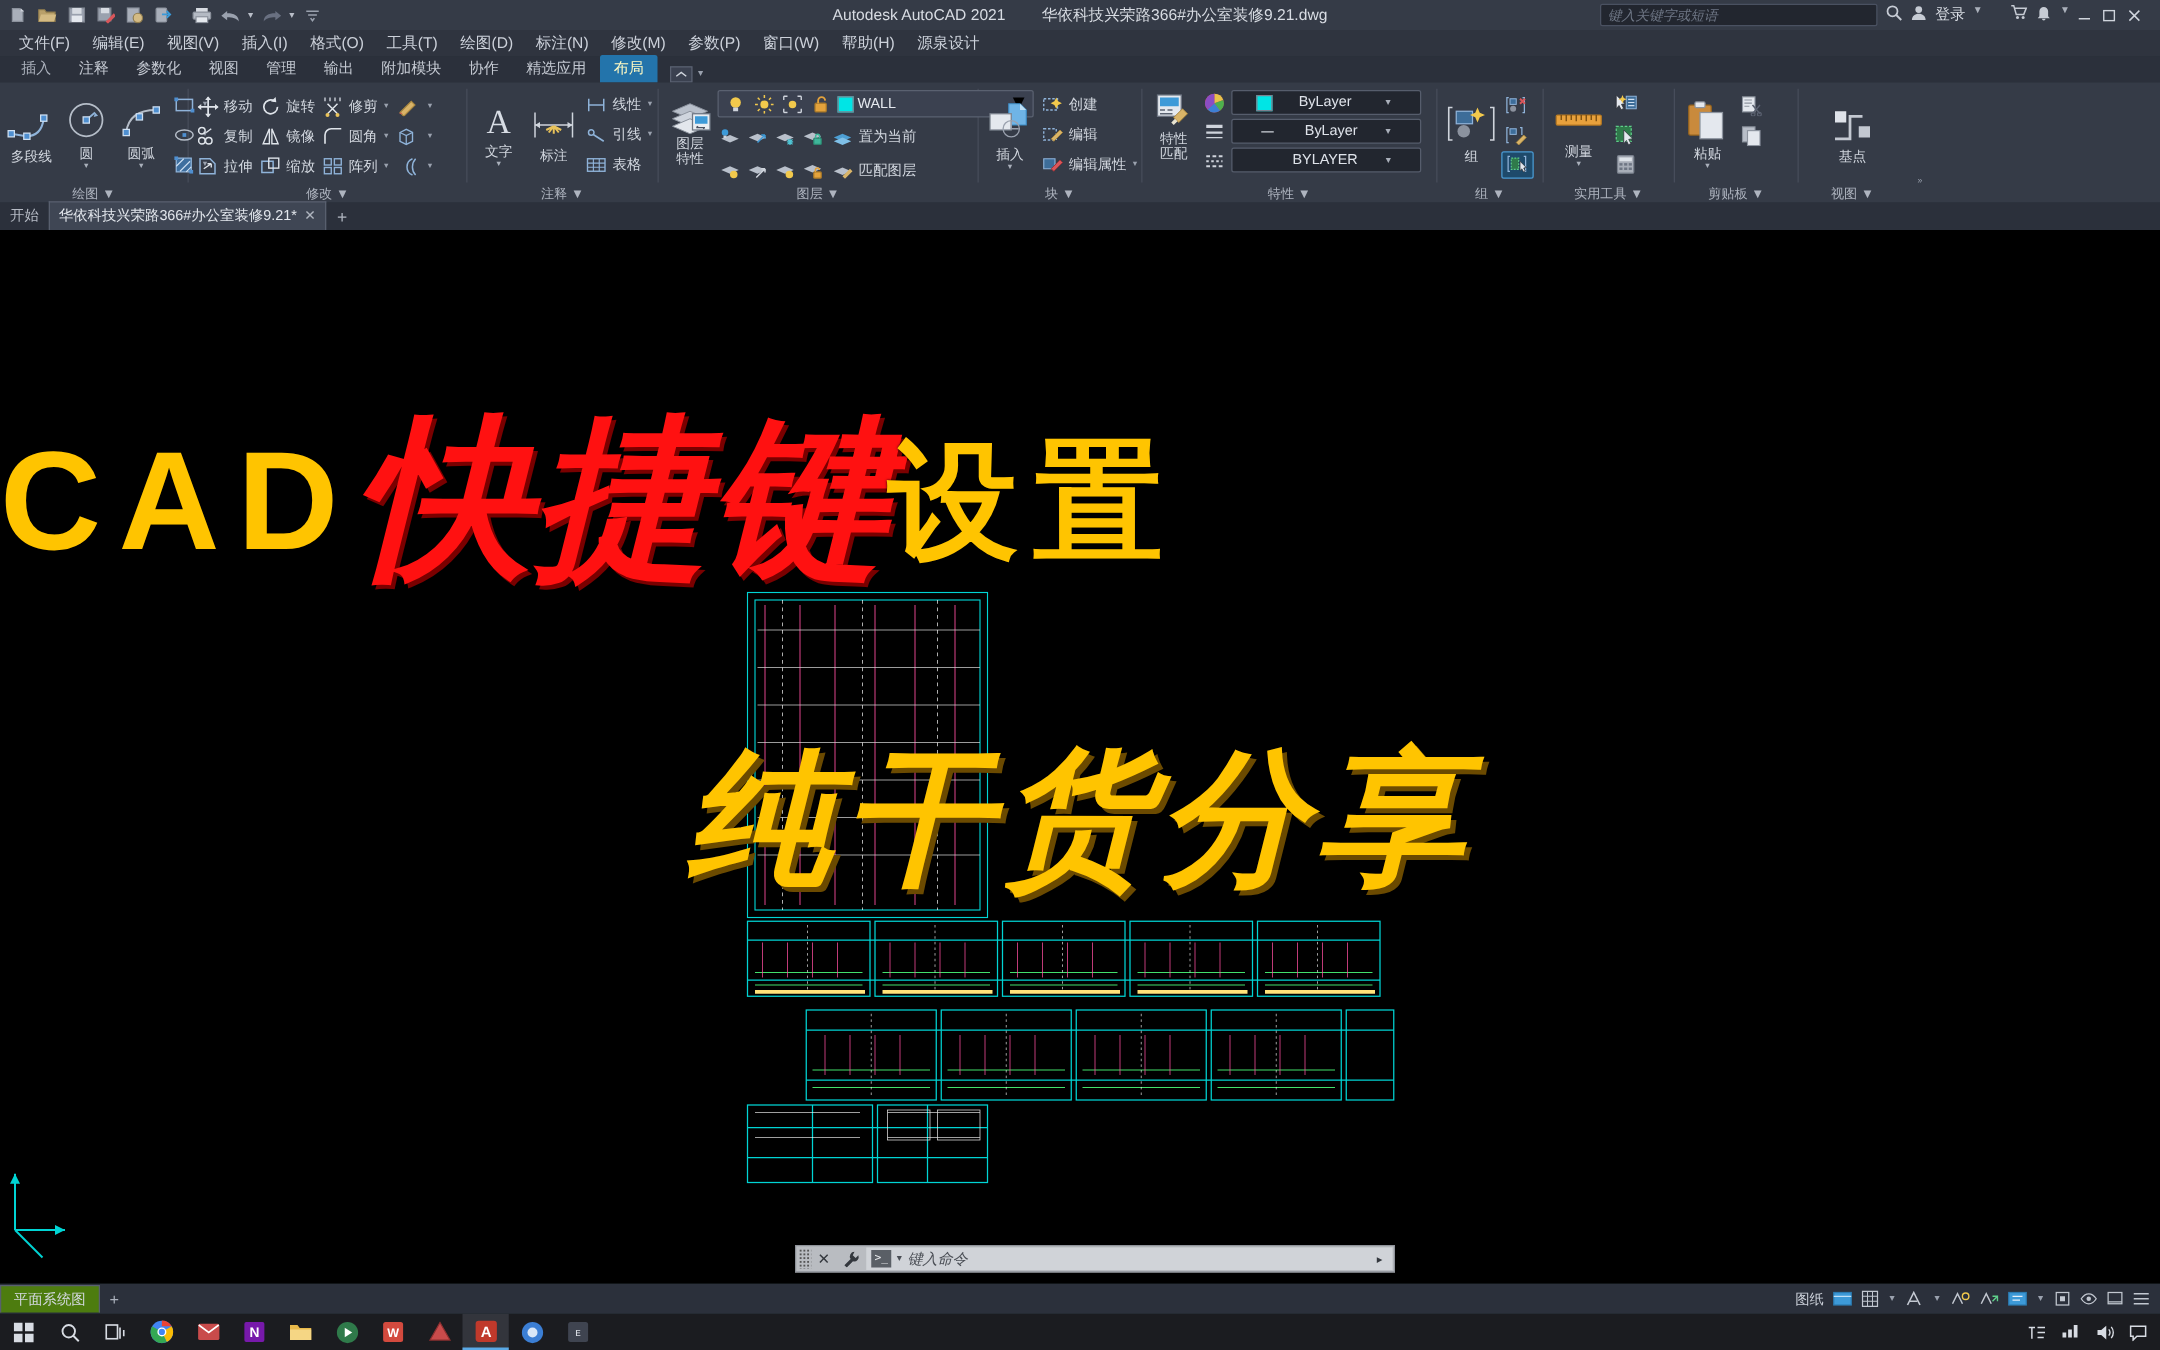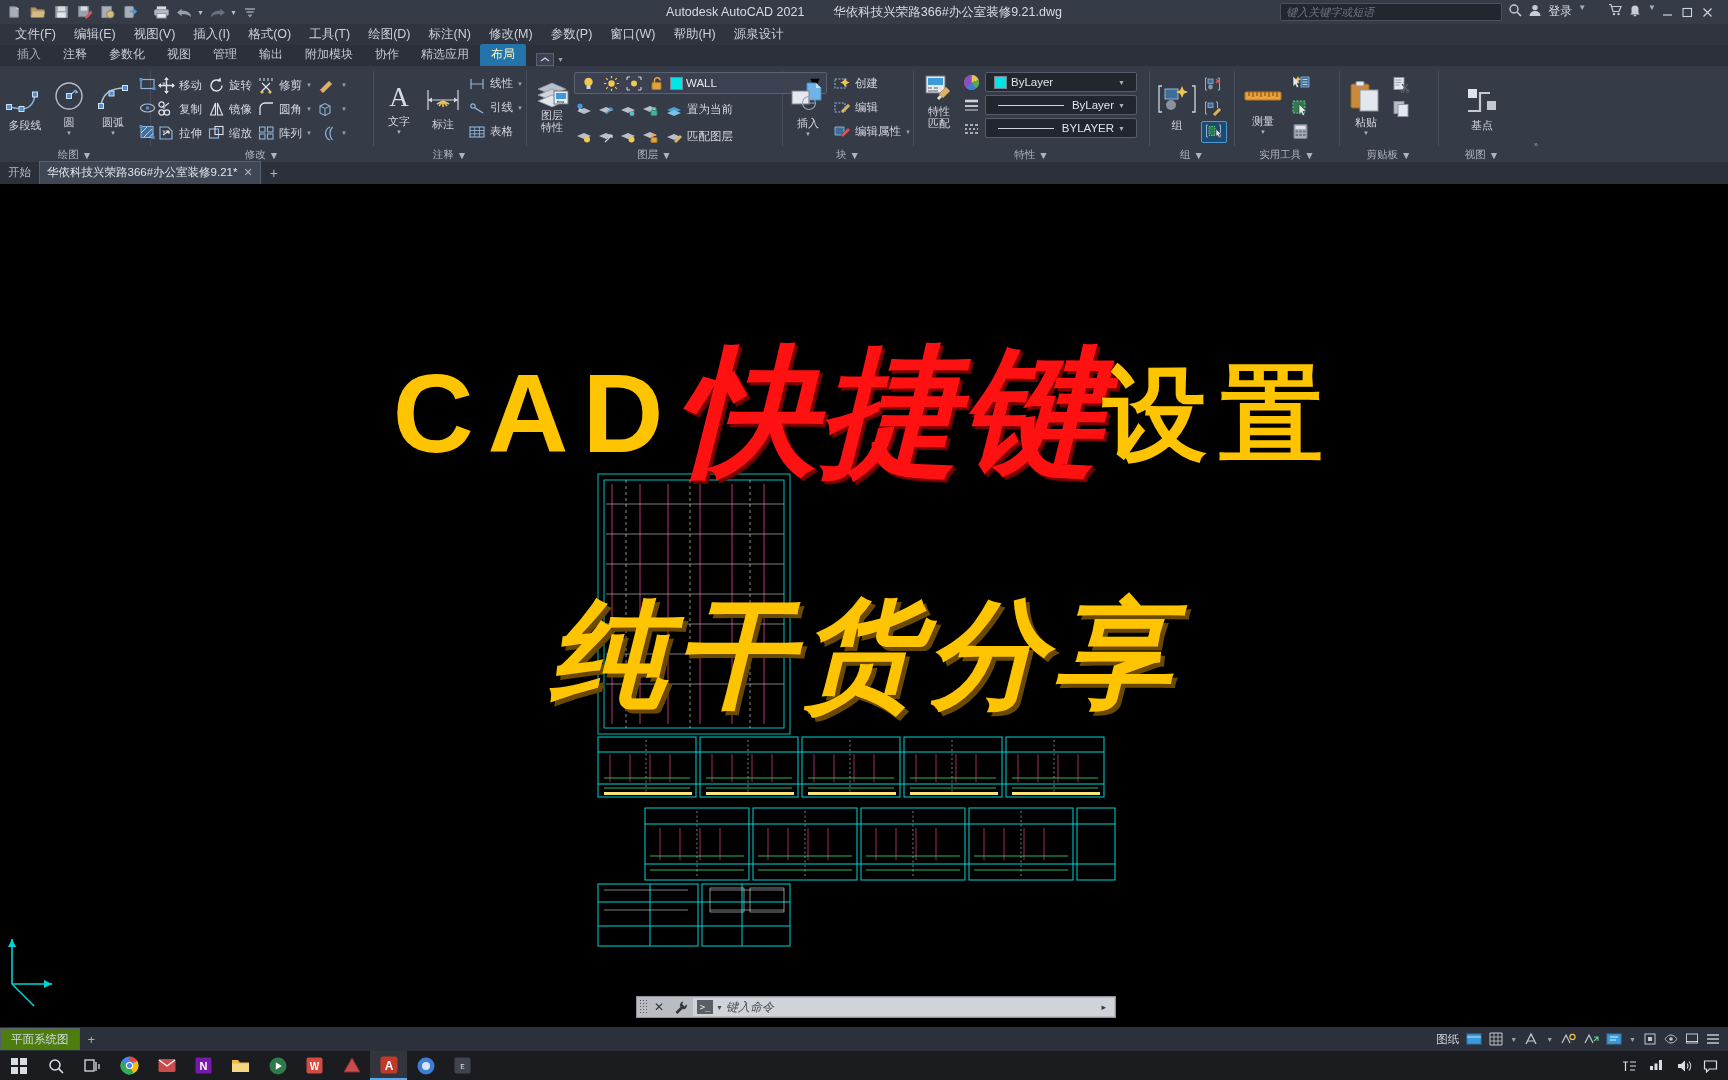--- a/index.html
+++ b/index.html
@@ -87,21 +87,21 @@
   .bigbtn .lbl2 { font-size: 11px; color: #d2d7df; line-height: 12px; white-space: nowrap; }
   .bigbtn .dn { font-size: 6px; color: #aab0bb; line-height: 6px; }
   .smrow { display: flex; align-items: center; gap: 3px; height: 24px; padding: 0 2px; }
   .smrow .lbl { font-size: 11.5px; color: #d2d7df; white-space: nowrap; text-align: center; }
   .smrow .dn { font-size: 6px; color: #9aa1ae; margin-left: 1px; }
   .col3 { display: flex; flex-direction: column; justify-content: center; height: 78px; }
   .iconcell { width: 20px; height: 20px; display: flex; align-items: center; justify-content: center; }
 
   .combo {
     height: 20px; background: #22262f; border: 1px solid #565d6c; border-radius: 2px;
-    display: flex; align-items: center; padding: 0 8px; gap: 4px;
+    display: flex; align-items: center; padding: 0 19px; gap: 21px;
   }
   .combo .txt { font-size: 11.5px; color: #dfe3ea; flex: 1; white-space: nowrap; }
   .combo .arw { font-size: 7px; color: #aab0bb; padding-right: 3px; }
   .swatch { width: 13px; height: 13px; border: 1px solid #7b8290; }
   .lineprev { flex: 1; height: 1px; background: #cfd4dc; margin: 0 4px; }
 
   .layerstates {
     height: 22px; display: flex; align-items: center; gap: 3px;
     border: 1px solid #5a6170; border-radius: 2px; padding: 0 3px; background: #3b4150;
   }
@@ -124,22 +124,22 @@
   .ftab-plus { font-size: 14px; color: #b0b6c0; padding: 0 9px 3px; }
 
   
   .canvas {
     position: absolute; top: 184px; left: 0; width: 1728px; height: 843px;
     background: #000; overflow: hidden;
   }
 
   
   .headline {
-    position: absolute; left: 0; right: 0; top: 158px;
-    text-align: center; white-space: nowrap;
+    position: absolute; left: 0; right: 0; top: 146px;
+    text-align: left; white-space: nowrap;
     font-family: "DejaVu Sans", sans-serif;
     font-weight: 900; line-height: 1;
   }
   .hl-cad {
     font-size: 112px; color: #FFC400; letter-spacing: 14px;
     font-family: "Liberation Sans", sans-serif;
     text-shadow: 0 0 2px #000;
     vertical-align: -6px;
   }
   .hl-red {

